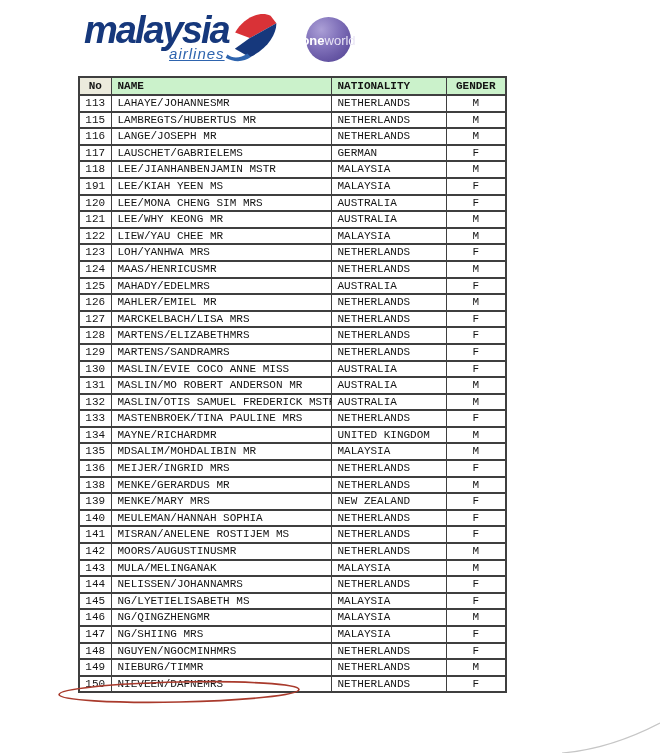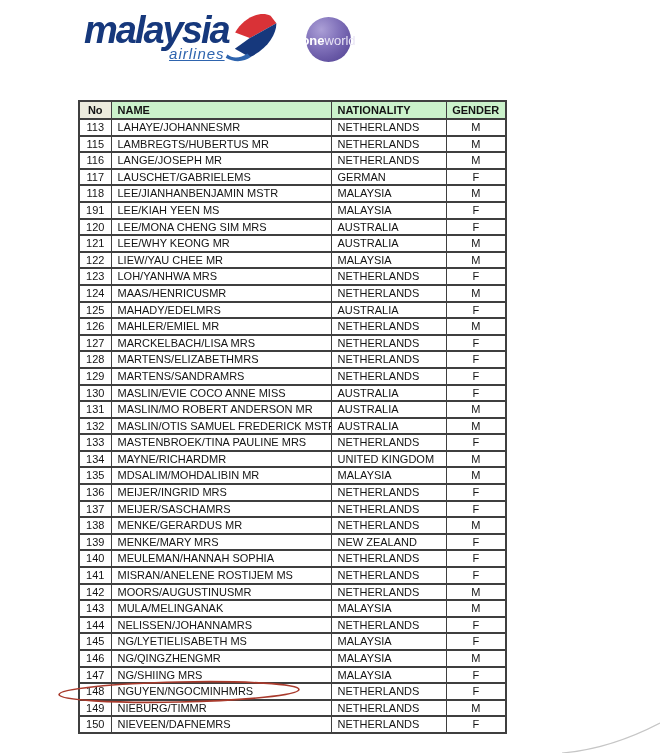--- a/index.html
+++ b/index.html
@@ -34,23 +34,24 @@
   .oneworld{
     position:absolute;left:306px;top:17px;width:45px;height:45px;border-radius:50%;
     background:radial-gradient(circle at 34% 28%, #ab9fd6 0%, #8273bb 40%, var(--ow-purple) 65%, #4e4090 100%);
     display:flex;align-items:center;justify-content:center;
   }
   .ow-one{color:#ffffff;font-size:13px;font-weight:bold;letter-spacing:0;}
   .ow-world{color:#e8e4f5;font-size:13px;font-weight:300;letter-spacing:0;}
 
   
   table.manifest{
-    position:absolute;left:78px;top:100px;width:427px;
+    position:absolute;left:78px;top:76px;width:427px;
     border-collapse:collapse;table-layout:fixed;
     border:2px solid var(--border-col);
+    font-family:Liberation Mono, monospace;
   }
   .manifest th,.manifest td{
     border-left:1px solid var(--border-col);
     border-right:1px solid var(--border-col);
     border-top:2px solid var(--border-col);
     border-bottom:2px solid var(--border-col);
     white-space:nowrap;overflow:hidden;
     font-size:11px;color:var(--text-col);
   }
   .manifest th{
@@ -240,26 +241,20 @@
           <td class="c-nat">MALAYSIA</td>
           <td class="c-gen">M</td>
         </tr>
         <tr>
           <td class="c-no">136</td>
           <td class="c-name">MEIJER/INGRID MRS</td>
           <td class="c-nat">NETHERLANDS</td>
           <td class="c-gen">F</td>
         </tr>
         <tr>
-          <td class="c-no">137</td>
-          <td class="c-name">MEIJER/SASCHAMRS</td>
-          <td class="c-nat">NETHERLANDS</td>
-          <td class="c-gen">F</td>
-        </tr>
-        <tr>
           <td class="c-no">138</td>
           <td class="c-name">MENKE/GERARDUS MR</td>
           <td class="c-nat">NETHERLANDS</td>
           <td class="c-gen">M</td>
         </tr>
         <tr>
           <td class="c-no">139</td>
           <td class="c-name">MENKE/MARY MRS</td>
           <td class="c-nat">NEW ZEALAND</td>
           <td class="c-gen">F</td>

